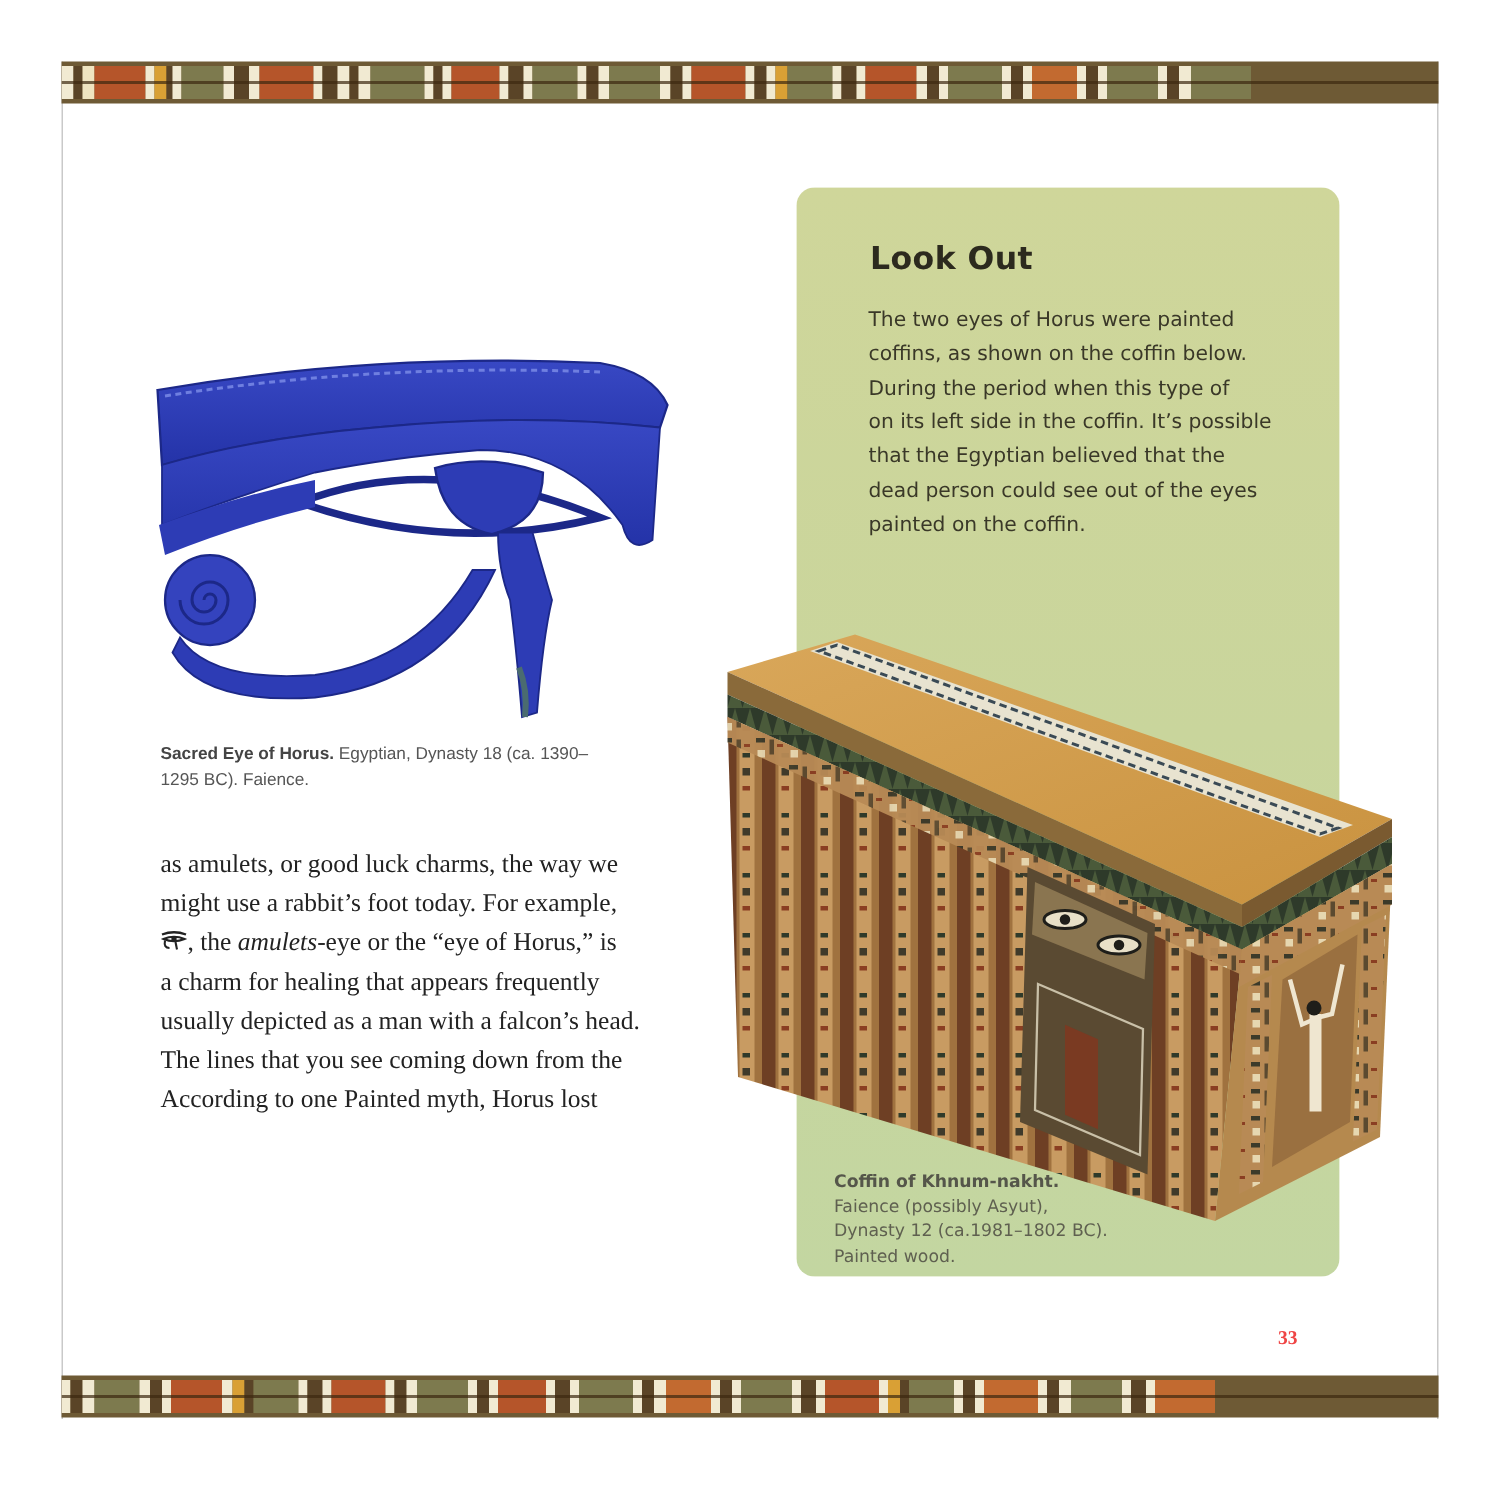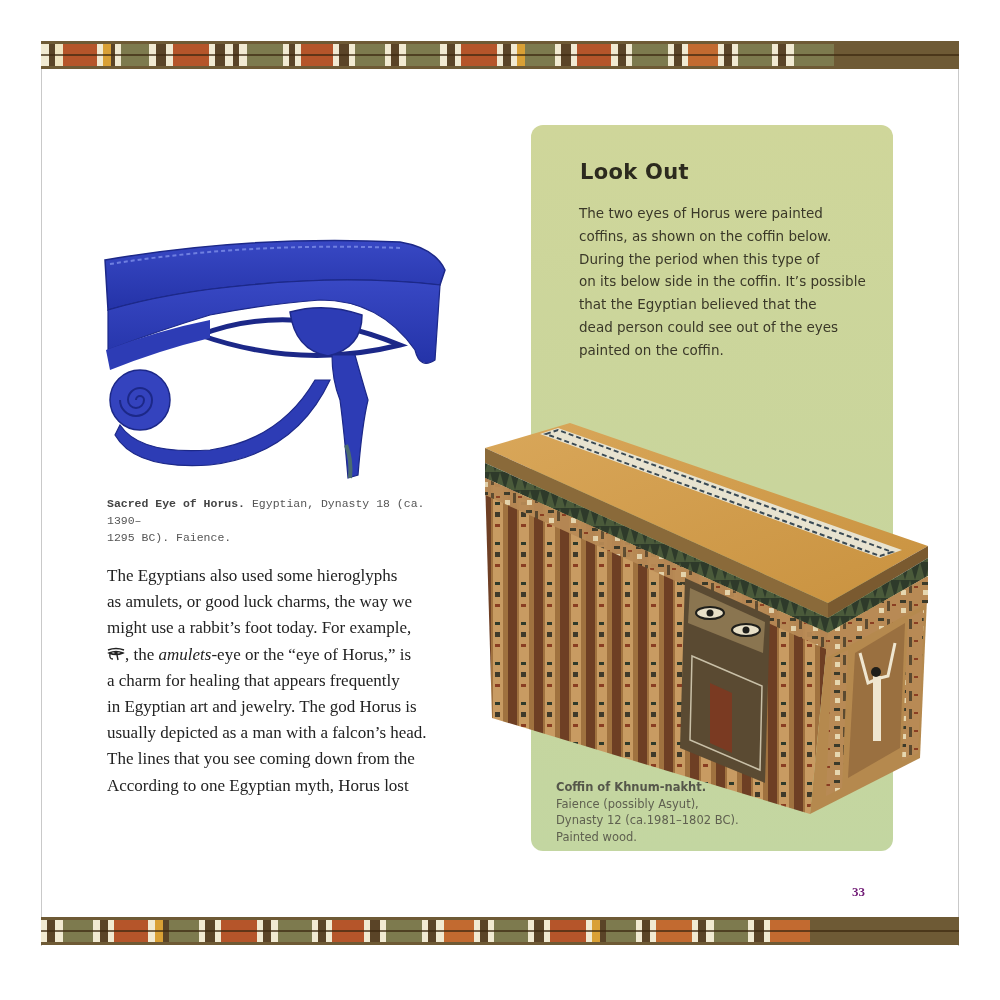--- a/index.html
+++ b/index.html
@@ -19,21 +19,21 @@
   .border-band.bottom { top: 917px; }
   .band-inner { position: absolute; inset: 3px 0 3px 0; display: flex; }
   .band-inner span { display: block; height: 100%; }
   .band-line { position: absolute; left: 0; right: 0; top: 13px; height: 2px; background: rgba(60,40,15,0.7); }
 
   
   .eye-figure { position: absolute; left: 100px; top: 230px; width: 360px; height: 260px; }
 
   .caption-left {
     position: absolute; left: 107px; top: 495px; width: 330px;
-    font-family: Liberation Mono, monospace; font-size: 11.5px; line-height: 17px; color: #555;
+    font-family: Liberation Sans, sans-serif; font-size: 11.5px; line-height: 17px; color: #555;
   }
   .caption-left b { color: #444; }
 
   .body-text {
     position: absolute; left: 107px; top: 563px; width: 340px;
     font-family: "Liberation Serif", serif; font-size: 17px; line-height: 26.2px; color: #222;
   }
   .body-text .line { display: block; white-space: nowrap; }
   .glyph-inline { display: inline-block; width: 18px; height: 14px; vertical-align: -1px; }
 
@@ -57,21 +57,21 @@
 
   .caption-right {
     position: absolute; left: 556px; top: 779px; width: 200px;
     font-family: "DejaVu Sans", sans-serif; font-size: 11.5px; line-height: 16.5px; color: #5f6050;
   }
   .caption-right b { color: #55564a; display: block; }
   .caption-right .line { display: block; white-space: nowrap; }
 
   .page-number {
     position: absolute; left: 852px; top: 884px;
-    font-family: "Liberation Serif", serif; font-weight: bold; font-size: 13px; color: #701a75;
+    font-family: "Liberation Serif", serif; font-weight: bold; font-size: 13px; color: #ef4444;
   }
 </style>
 </head>
 <body>
 
 <div class="page"></div>
 
 <div class="border-band top">
   <div class="band-inner">
     <span style="width:8px;background:#f1ead2"></span>
@@ -167,48 +167,46 @@
     <path d="M246,215 Q252,230 250,248" fill="none" stroke="#4a6b70" stroke-width="4"></path>
   </svg>
 </div>
 
 <div class="caption-left">
   <b>Sacred Eye of Horus.</b><span> Egyptian, Dynasty 18 (ca. 1390–</span><br>
   <span>1295 BC). Faience.</span>
 </div>
 
 <div class="body-text">
-  <span class="line">The Egyptians also used some hieroglyphs</span>
   <span class="line">as amulets, or good luck charms, the way we</span>
   <span class="line">might use a rabbit’s foot today. For example,</span>
   <span class="line">
     <span class="glyph-inline">
       <svg width="18" height="14" viewBox="0 0 18 14">
         <path d="M1,3 Q9,0 17,3" fill="none" stroke="#222" stroke-width="1.6"></path>
         <path d="M2,6 Q9,3 16,6 Q9,9 2,6 Z" fill="none" stroke="#222" stroke-width="1.4"></path>
         <circle cx="9" cy="6" r="1.8" fill="#222"></circle>
         <path d="M3,7 Q2,12 6,12" fill="none" stroke="#222" stroke-width="1.4"></path>
         <path d="M10,8 L11,13" stroke="#222" stroke-width="1.4"></path>
       </svg>
     </span><span>, the </span><i>amulets</i><span>-eye or the “eye of Horus,” is</span>
   </span>
   <span class="line">a charm for healing that appears frequently</span>
-  <span class="line">in Egyptian art and jewelry. The god Horus is</span>
   <span class="line">usually depicted as a man with a falcon’s head.</span>
   <span class="line">The lines that you see coming down from the</span>
-  <span class="line">According to one Egyptian myth, Horus lost</span>
+  <span class="line">According to one Painted myth, Horus lost</span>
 </div>
 
 <div class="lookout-box"></div>
 <div class="lookout-title">Look Out</div>
 <div class="lookout-text">
   <span class="line">The two eyes of Horus were painted</span>
   <span class="line">coffins, as shown on the coffin below.</span>
   <span class="line">During the period when this type of</span>
-  <span class="line">on its below side in the coffin. It’s possible</span>
+  <span class="line">on its left side in the coffin. It’s possible</span>
   <span class="line">that the Egyptian believed that the</span>
   <span class="line">dead person could see out of the eyes</span>
   <span class="line">painted on the coffin.</span>
 </div>
 
 <div class="coffin-figure">
   <svg width="452" height="396" viewBox="0 0 452 396">
     <defs>
       <linearGradient id="lidG" x1="0" y1="0" x2="1" y2="1">
         <stop offset="0" stop-color="#d9a75a"></stop>

